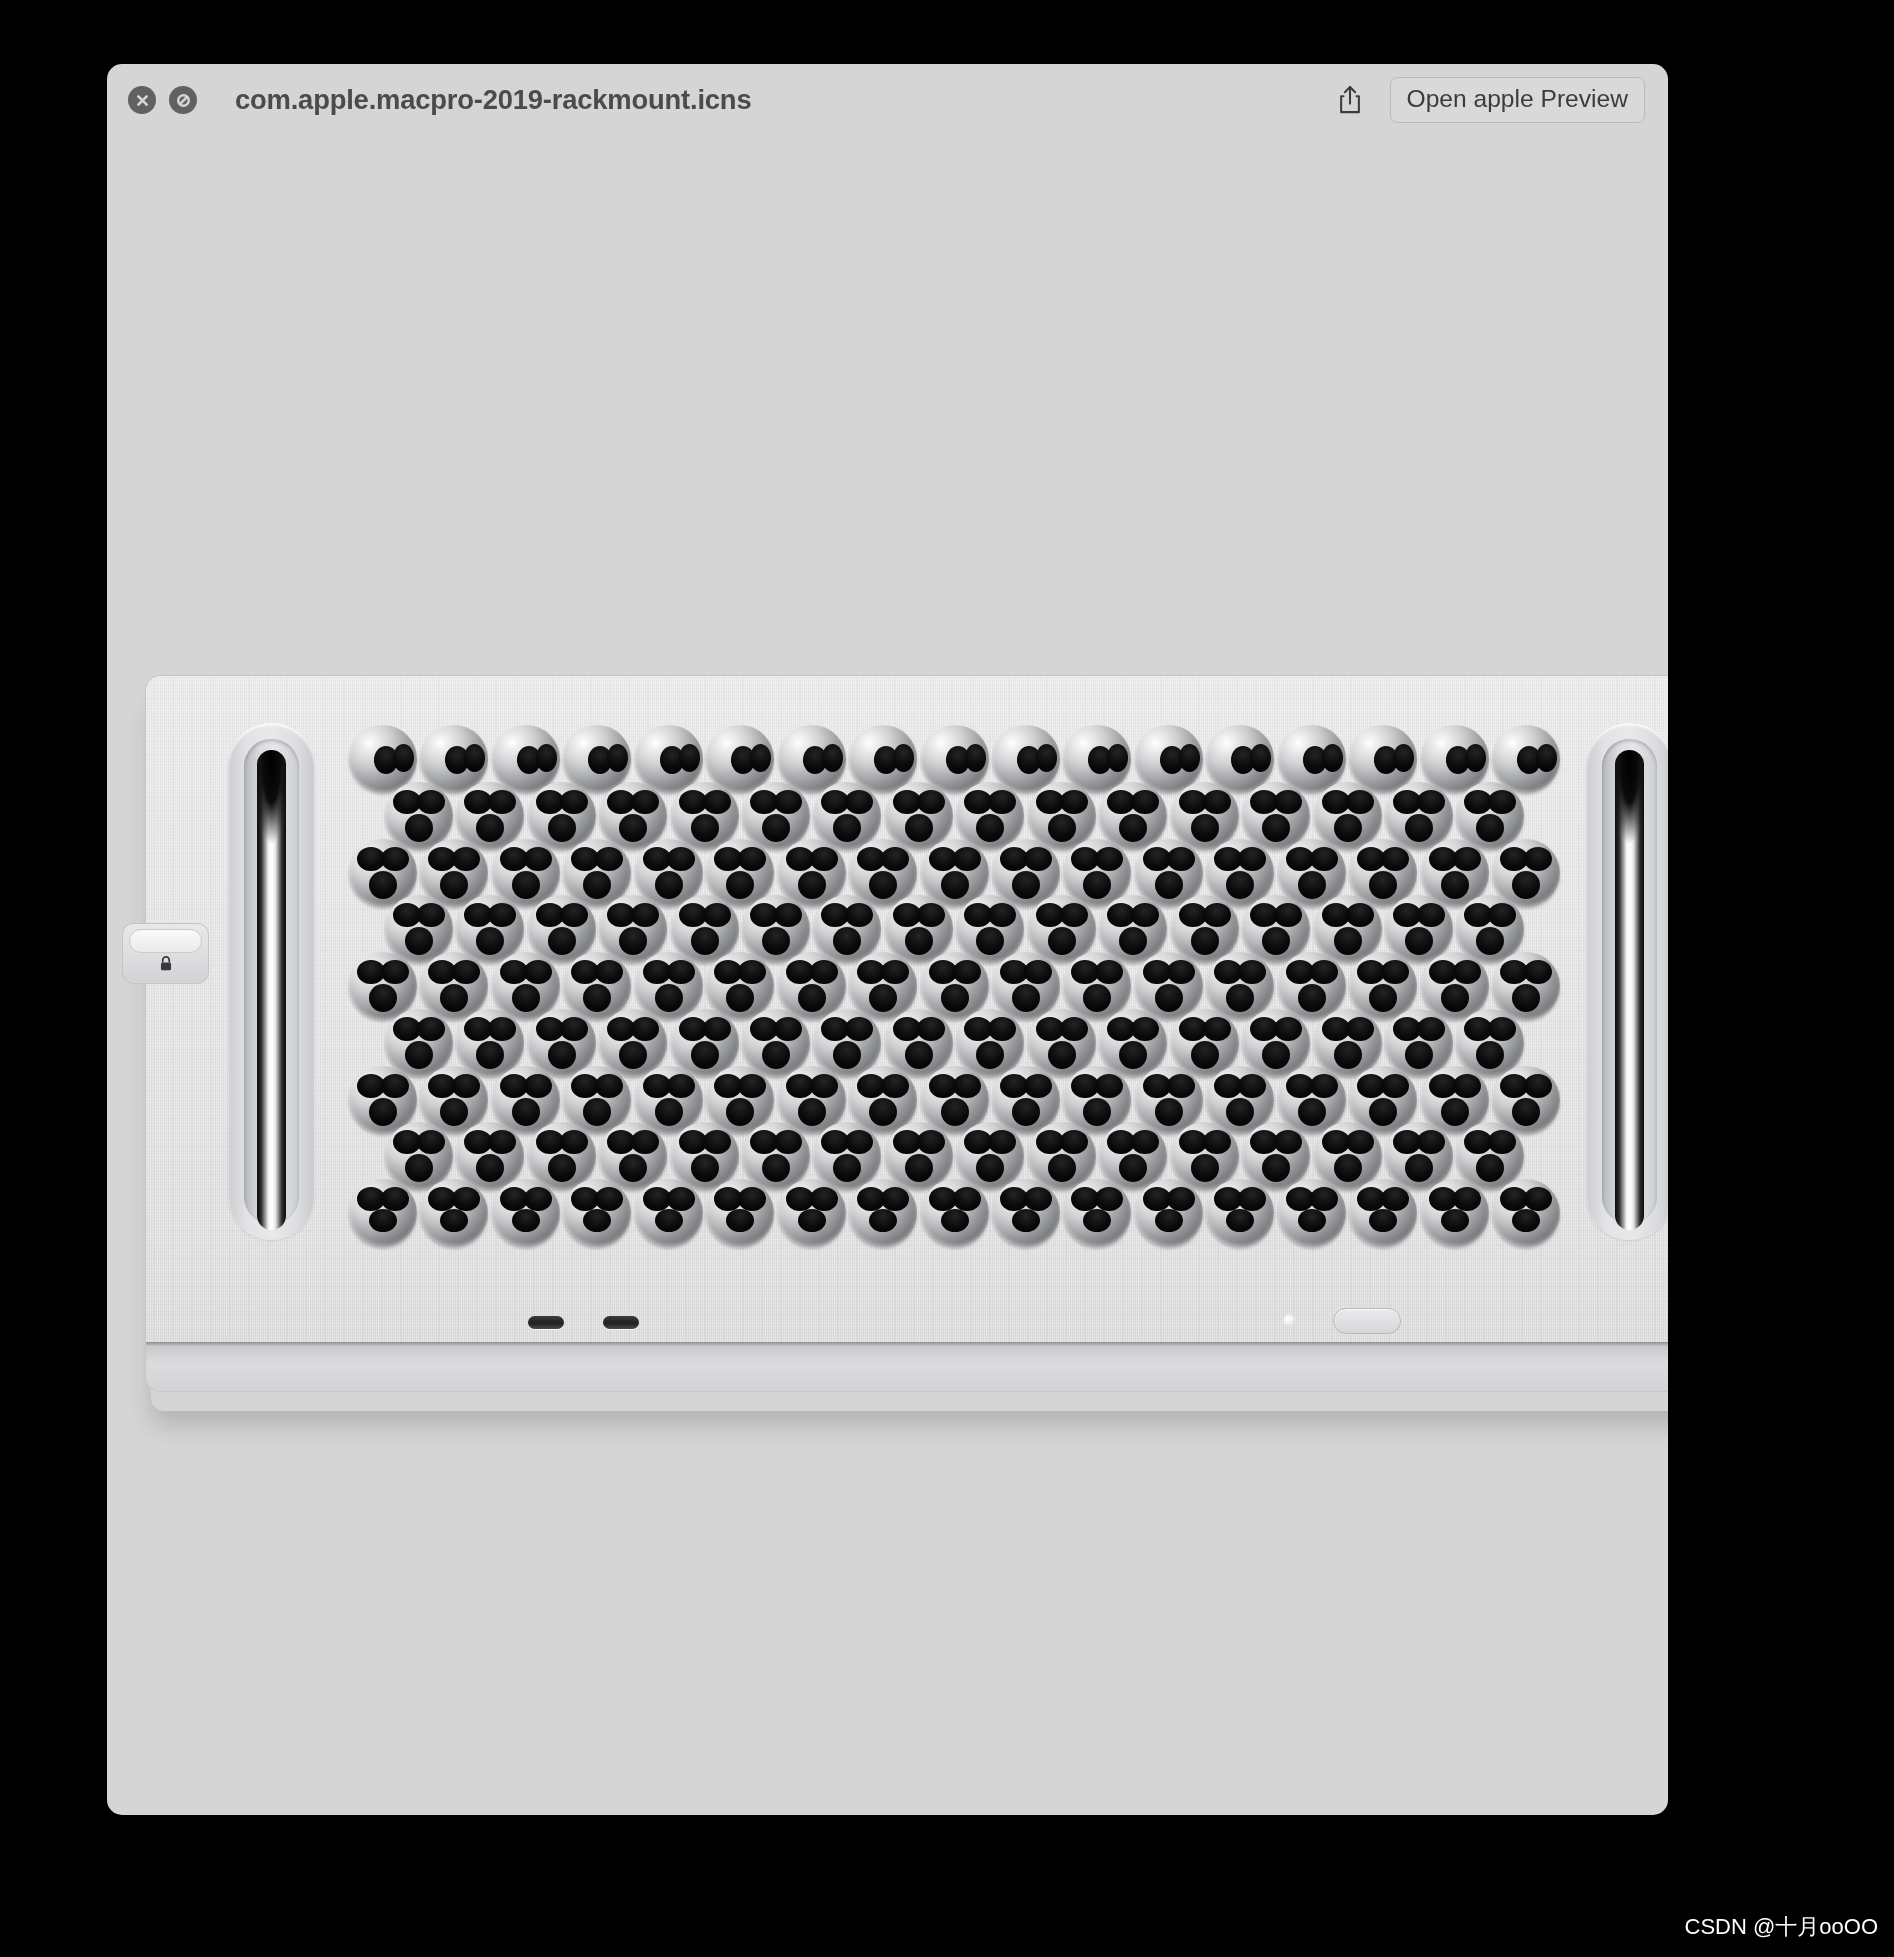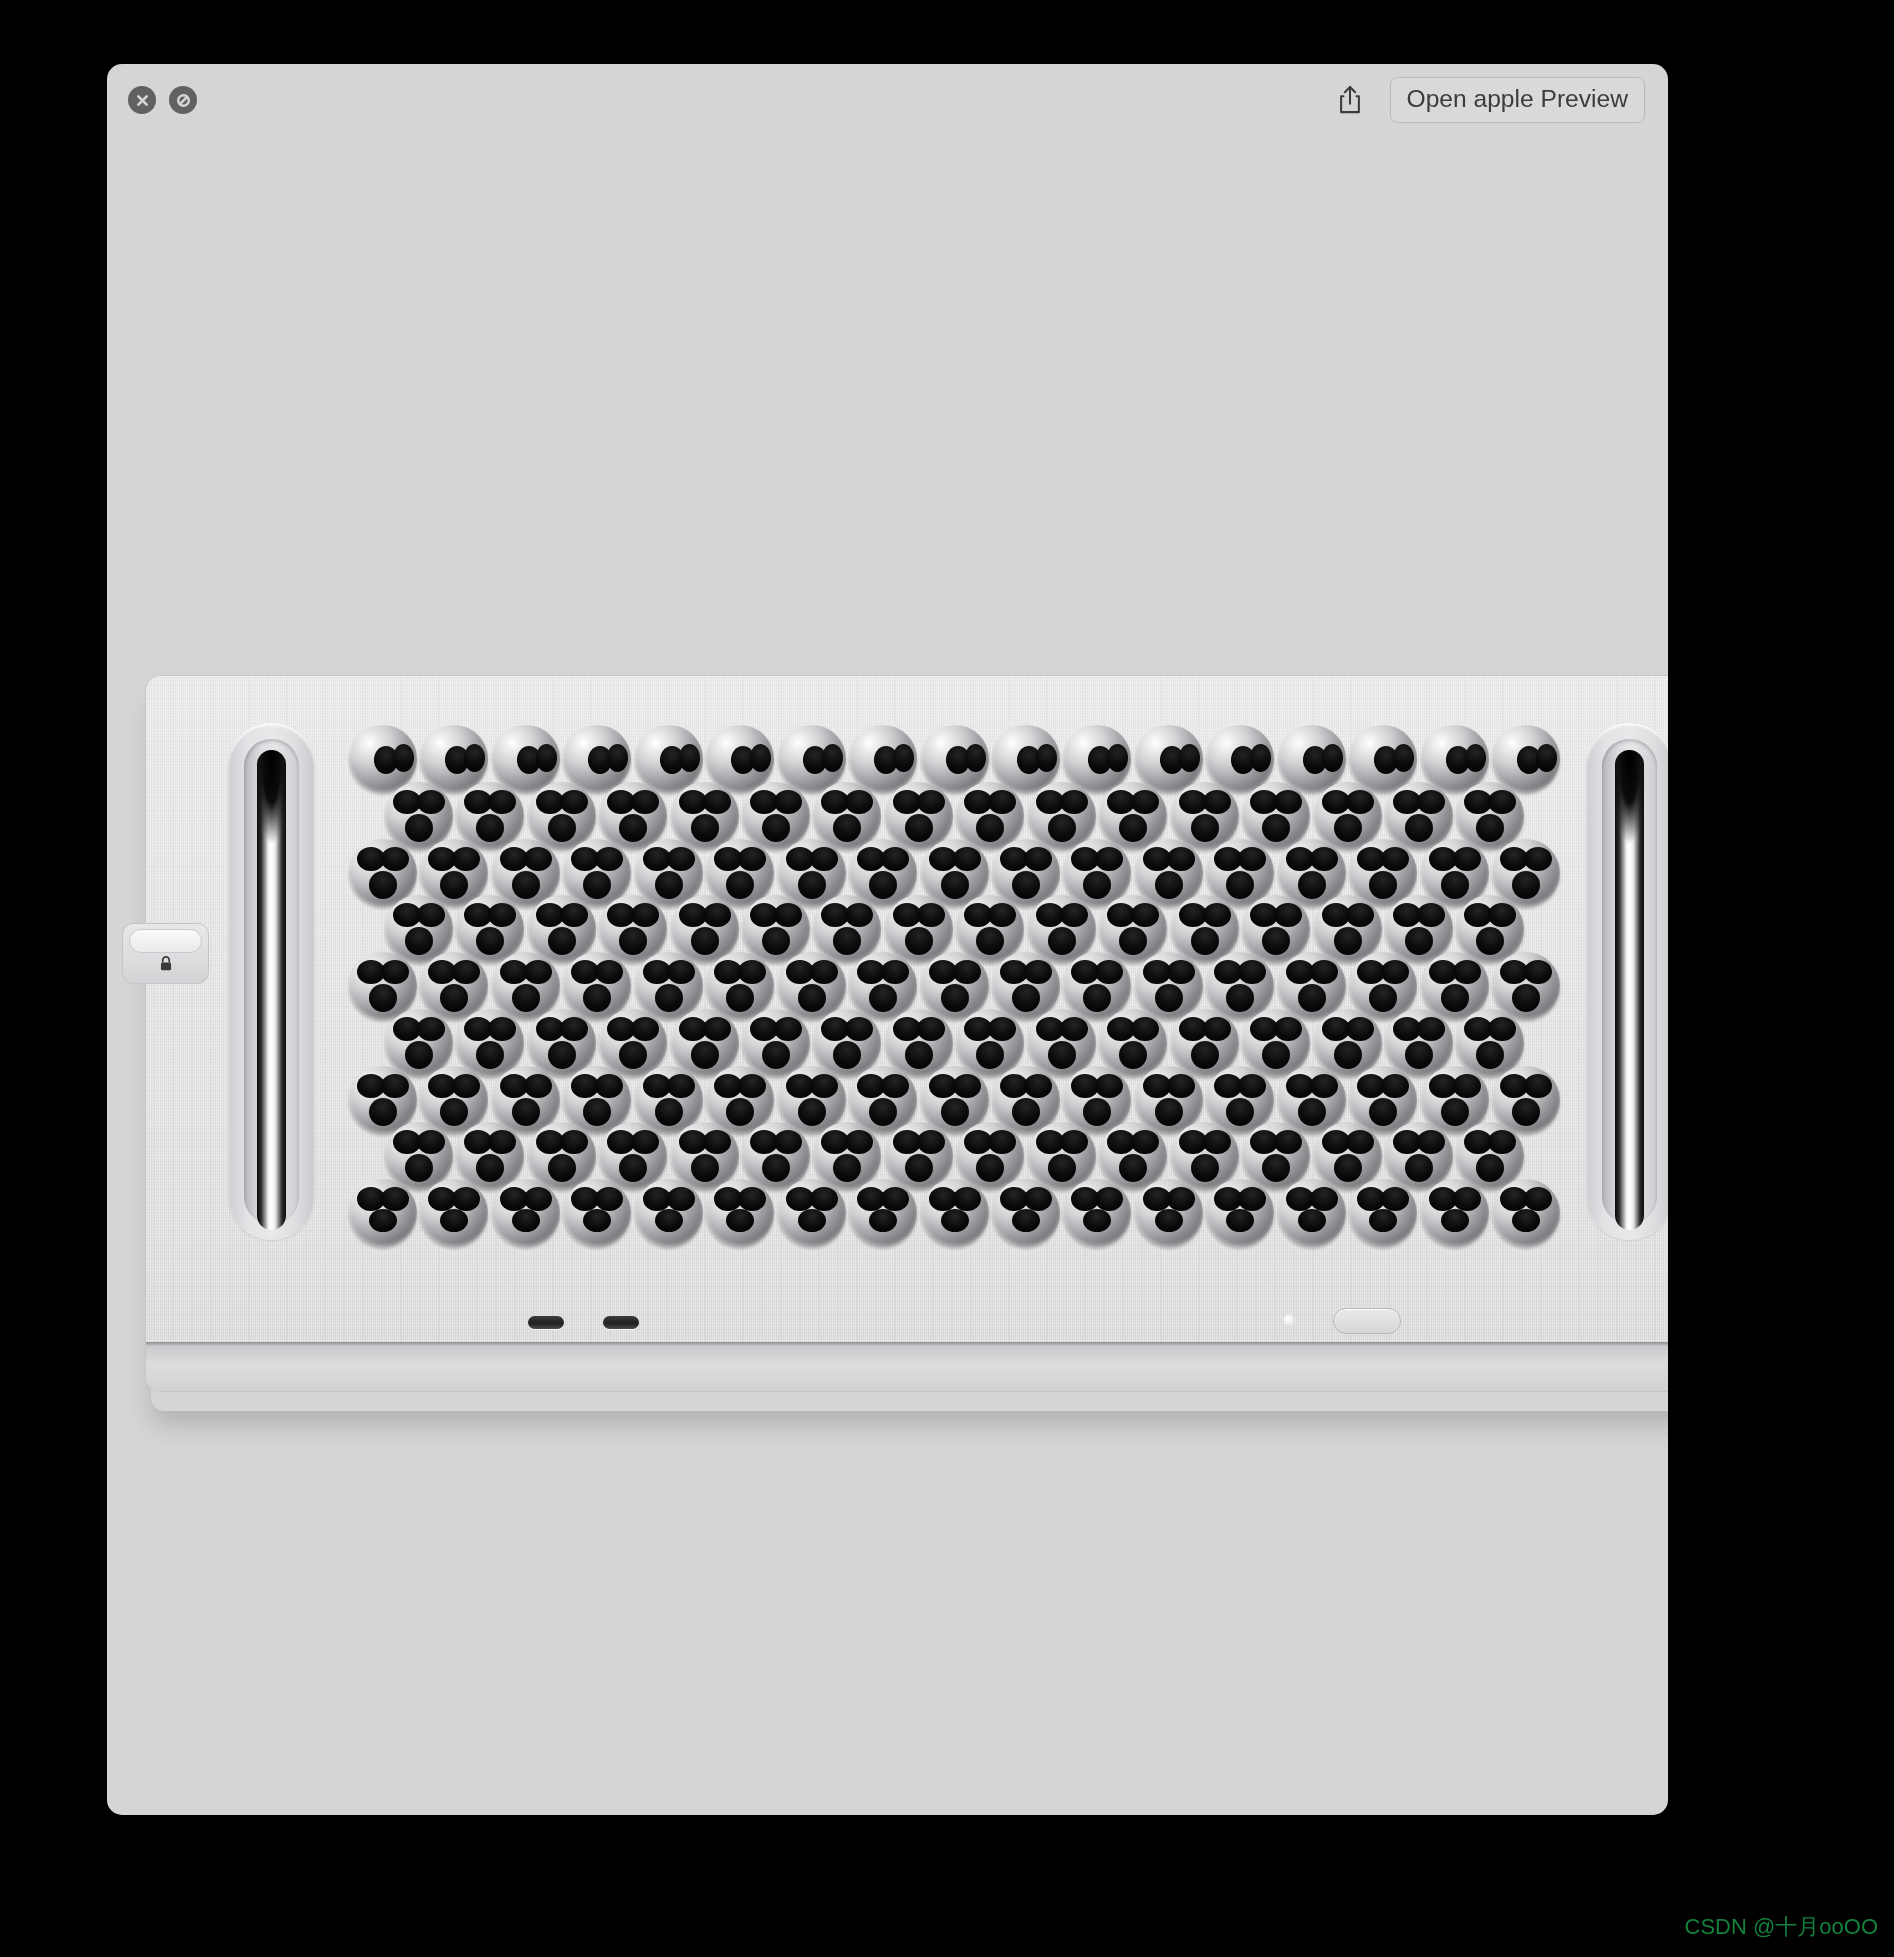--- a/index.html
+++ b/index.html
@@ -299,21 +299,21 @@
     box-shadow: inset 0 0.9px 0.9px rgba(255,255,255,0.9);
     cursor: default;
   }
 
   
   #watermark {
     position: absolute;
     right: 17px;
     bottom: 15px;
     font-size: 22px;
-    color: #15803d;
+    color: #ffffff;
     white-space: nowrap;
   }
 </style>
 </head>
 <body>
 
 <div id="quicklook-window">
 
   <div id="titlebar">
 
@@ -325,20 +325,21 @@
         </svg>
       </span>
 
       <span class="circle-btn">
         <svg width="17" height="17" viewBox="0 0 18 18" aria-hidden="true">
           <circle cx="9" cy="9" r="5.6" fill="none" stroke="#d6d6d6" stroke-width="2.6"></circle>
           <path d="M5.2 12.8 L12.8 5.2" stroke="#d6d6d6" stroke-width="2.6" stroke-linecap="round"></path>
         </svg>
       </span>
 
+      <span id="window-title">com.apple.macpro-2019-rackmount.icns</span>
     </div>
 
     <div class="tb-right">
 
       <span id="share-button">
         <svg width="28" height="32" viewBox="0 0 30 34" aria-hidden="true">
           <path d="M15 3 L15 21" stroke="#3c3c3c" stroke-width="2.2" stroke-linecap="round"></path>
           <path d="M9.5 8.6 L15 3 L20.5 8.6" fill="none" stroke="#3c3c3c" stroke-width="2.2" stroke-linecap="round" stroke-linejoin="round"></path>
           <path d="M8 13 L5.5 13 L5.5 30 L24.5 30 L24.5 13 L22 13" fill="none" stroke="#3c3c3c" stroke-width="2.2" stroke-linecap="round" stroke-linejoin="round"></path>
         </svg>

